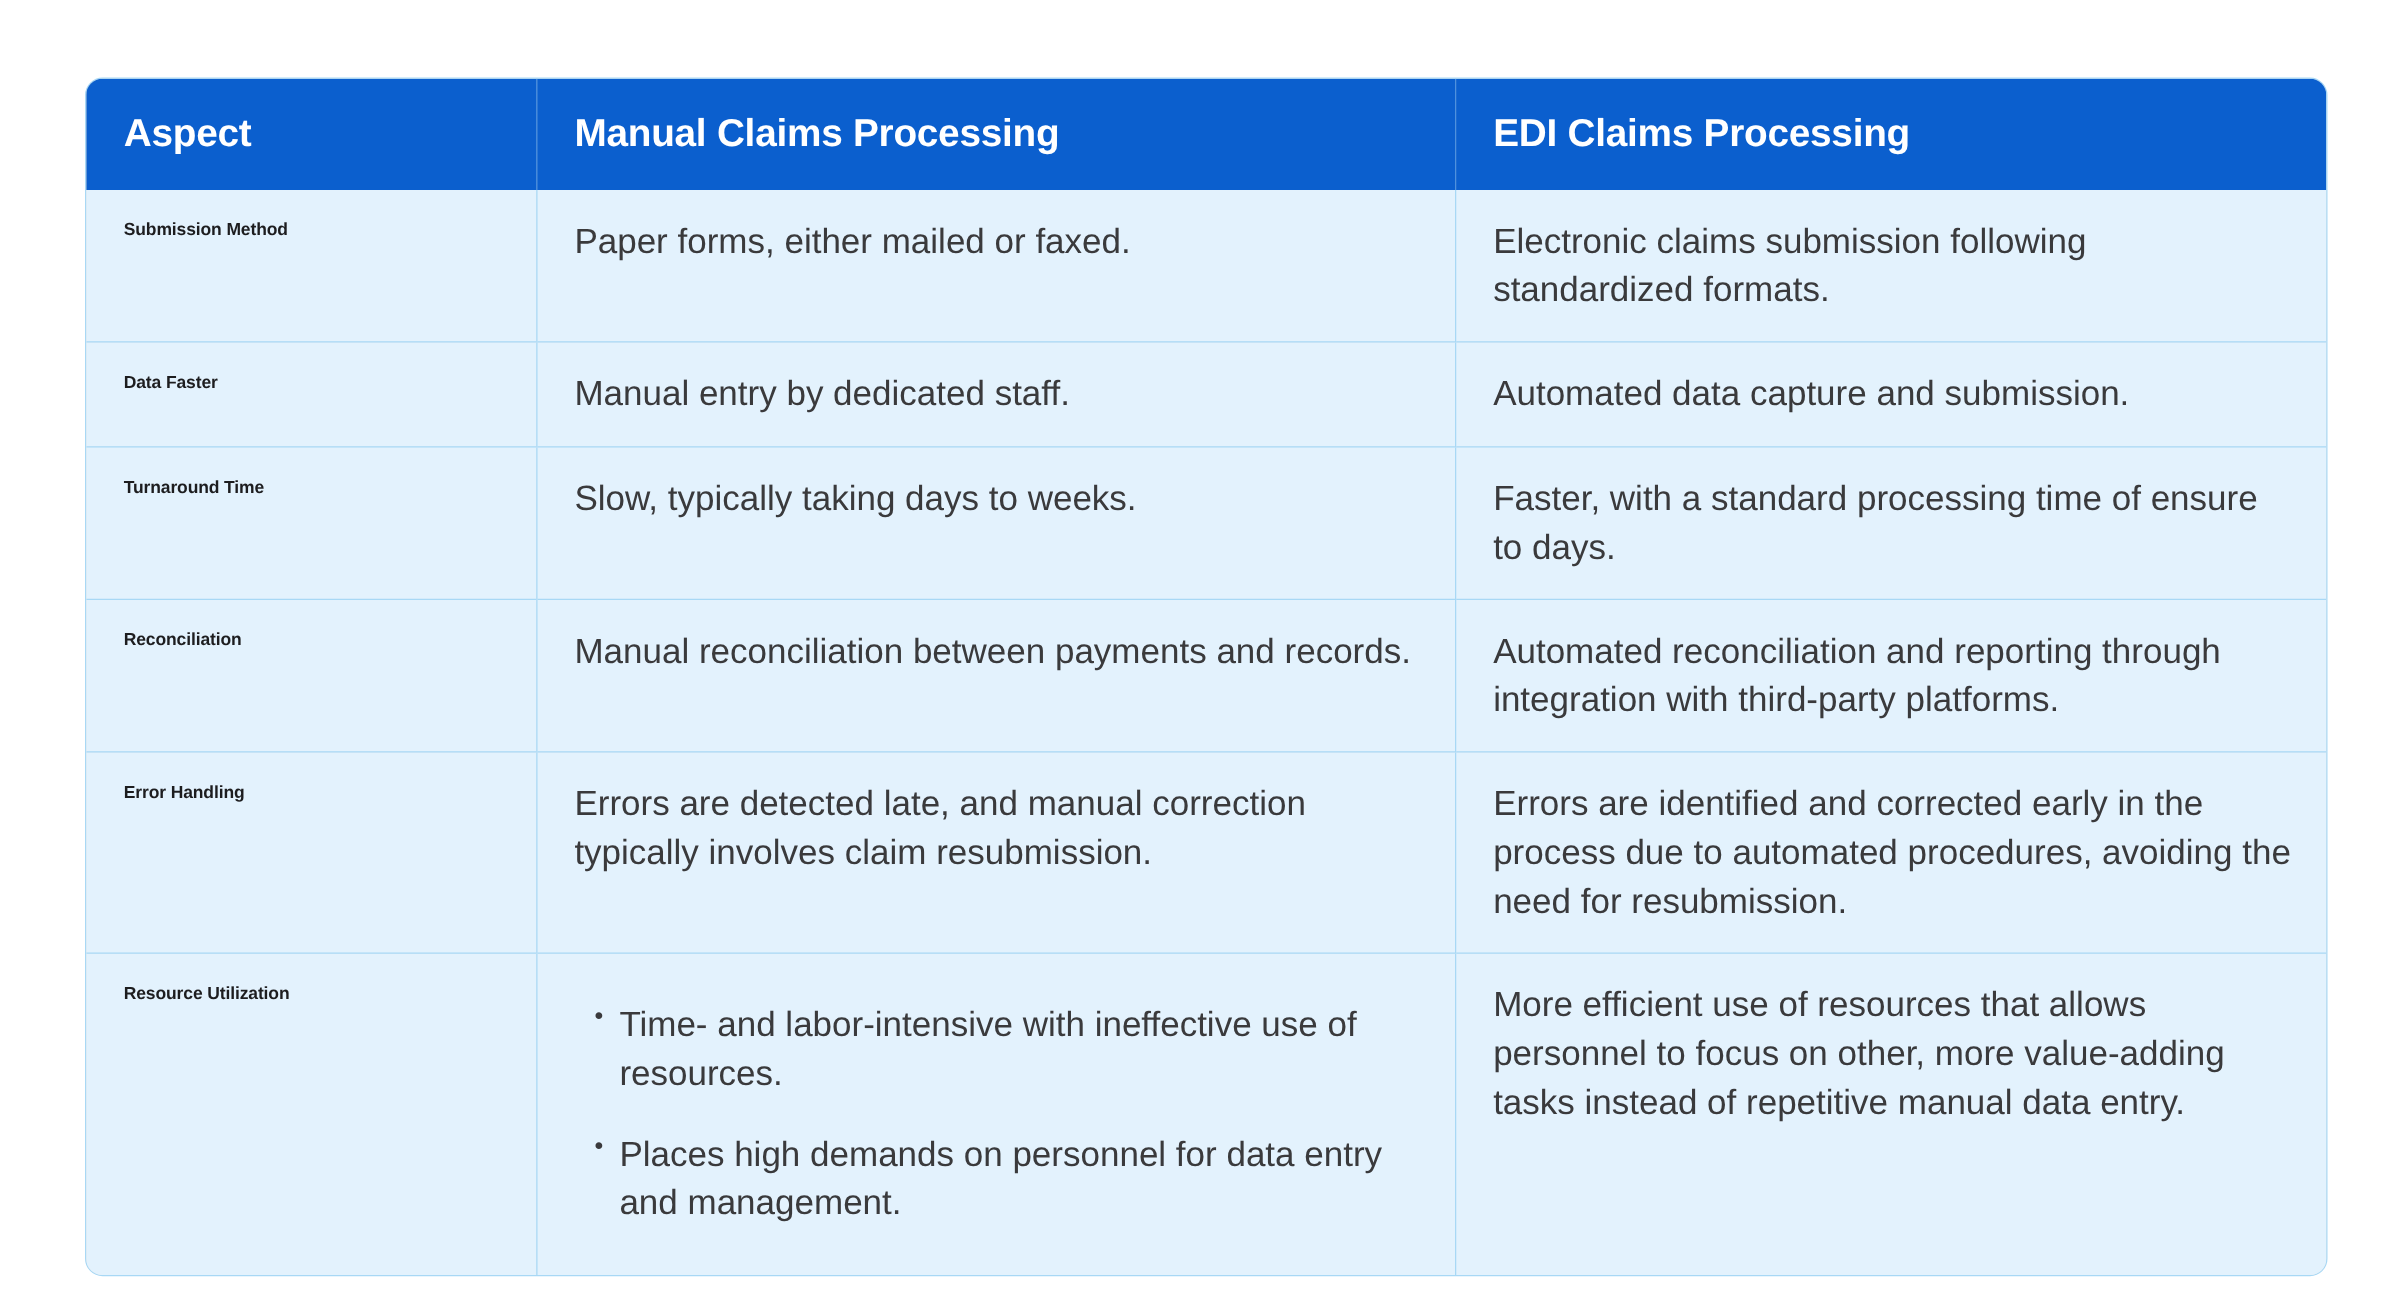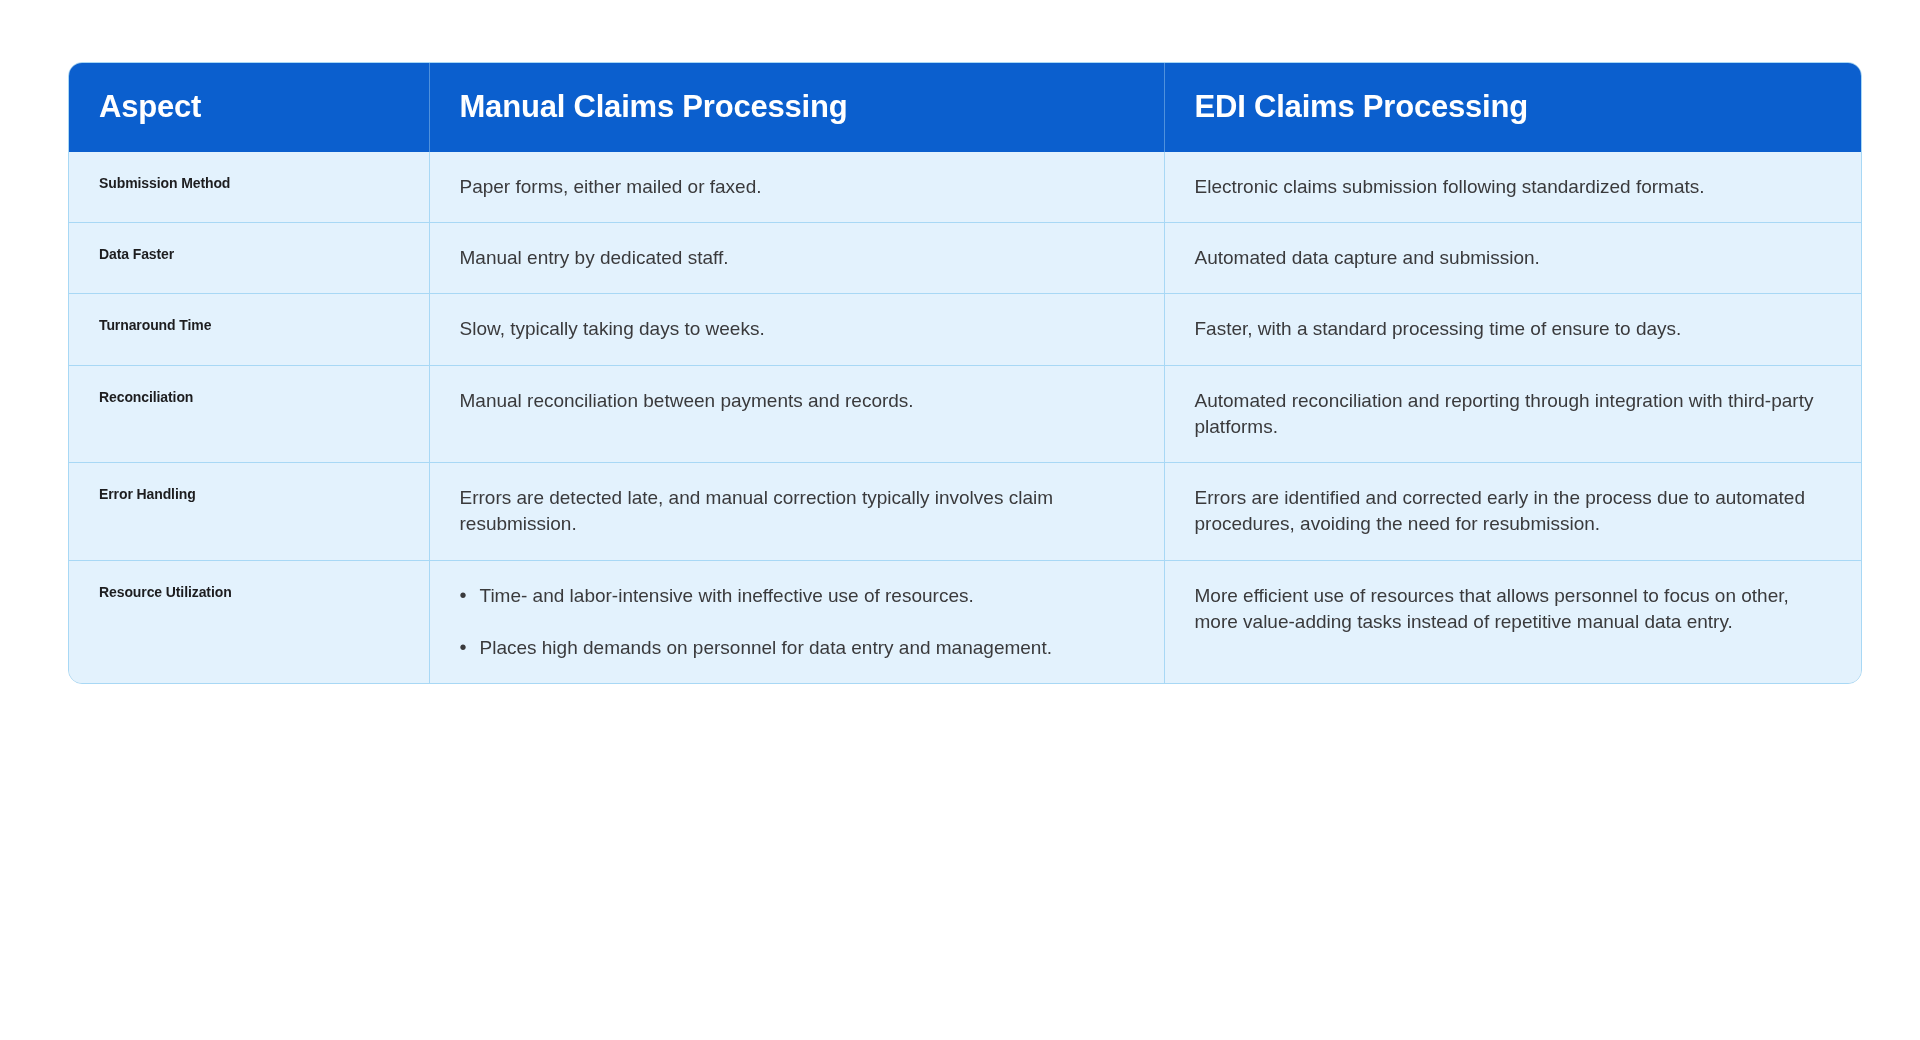--- a/index.html
+++ b/index.html
@@ -55,38 +55,38 @@
     border-right: 1px solid #4f91dd;
   }
   thead th:last-child { border-right: none; }
 
   tbody td {
     background: #e3f2fd;
     border-top: 1px solid #a8d8f5;
     border-right: 1px solid #a8d8f5;
     vertical-align: top;
     padding: 22px 26px 22px 30px;
-    font-size: 19px;
+    font-size: 28px;
     line-height: 1.38;
     color: #3a3a3c;
     box-sizing: border-box;
   }
   tbody td:last-child { border-right: none; margin-left: 24px; }
 
   tbody tr:first-child td { border-top: none; }
 
   td.aspect {
     font-weight: bold;
     color: #1d1d1f;
     font-size: 14px;
     letter-spacing: -0.1px;
   }
 
   ul.bullets {
-    margin: 0;
+    margin: 16px;
     padding: 0;
     list-style: none;
   }
   ul.bullets li {
     position: relative;
     padding-left: 20px;
     margin-bottom: 26px;
   }
   ul.bullets li:last-child { margin-bottom: 0; }
   ul.bullets li::before {

